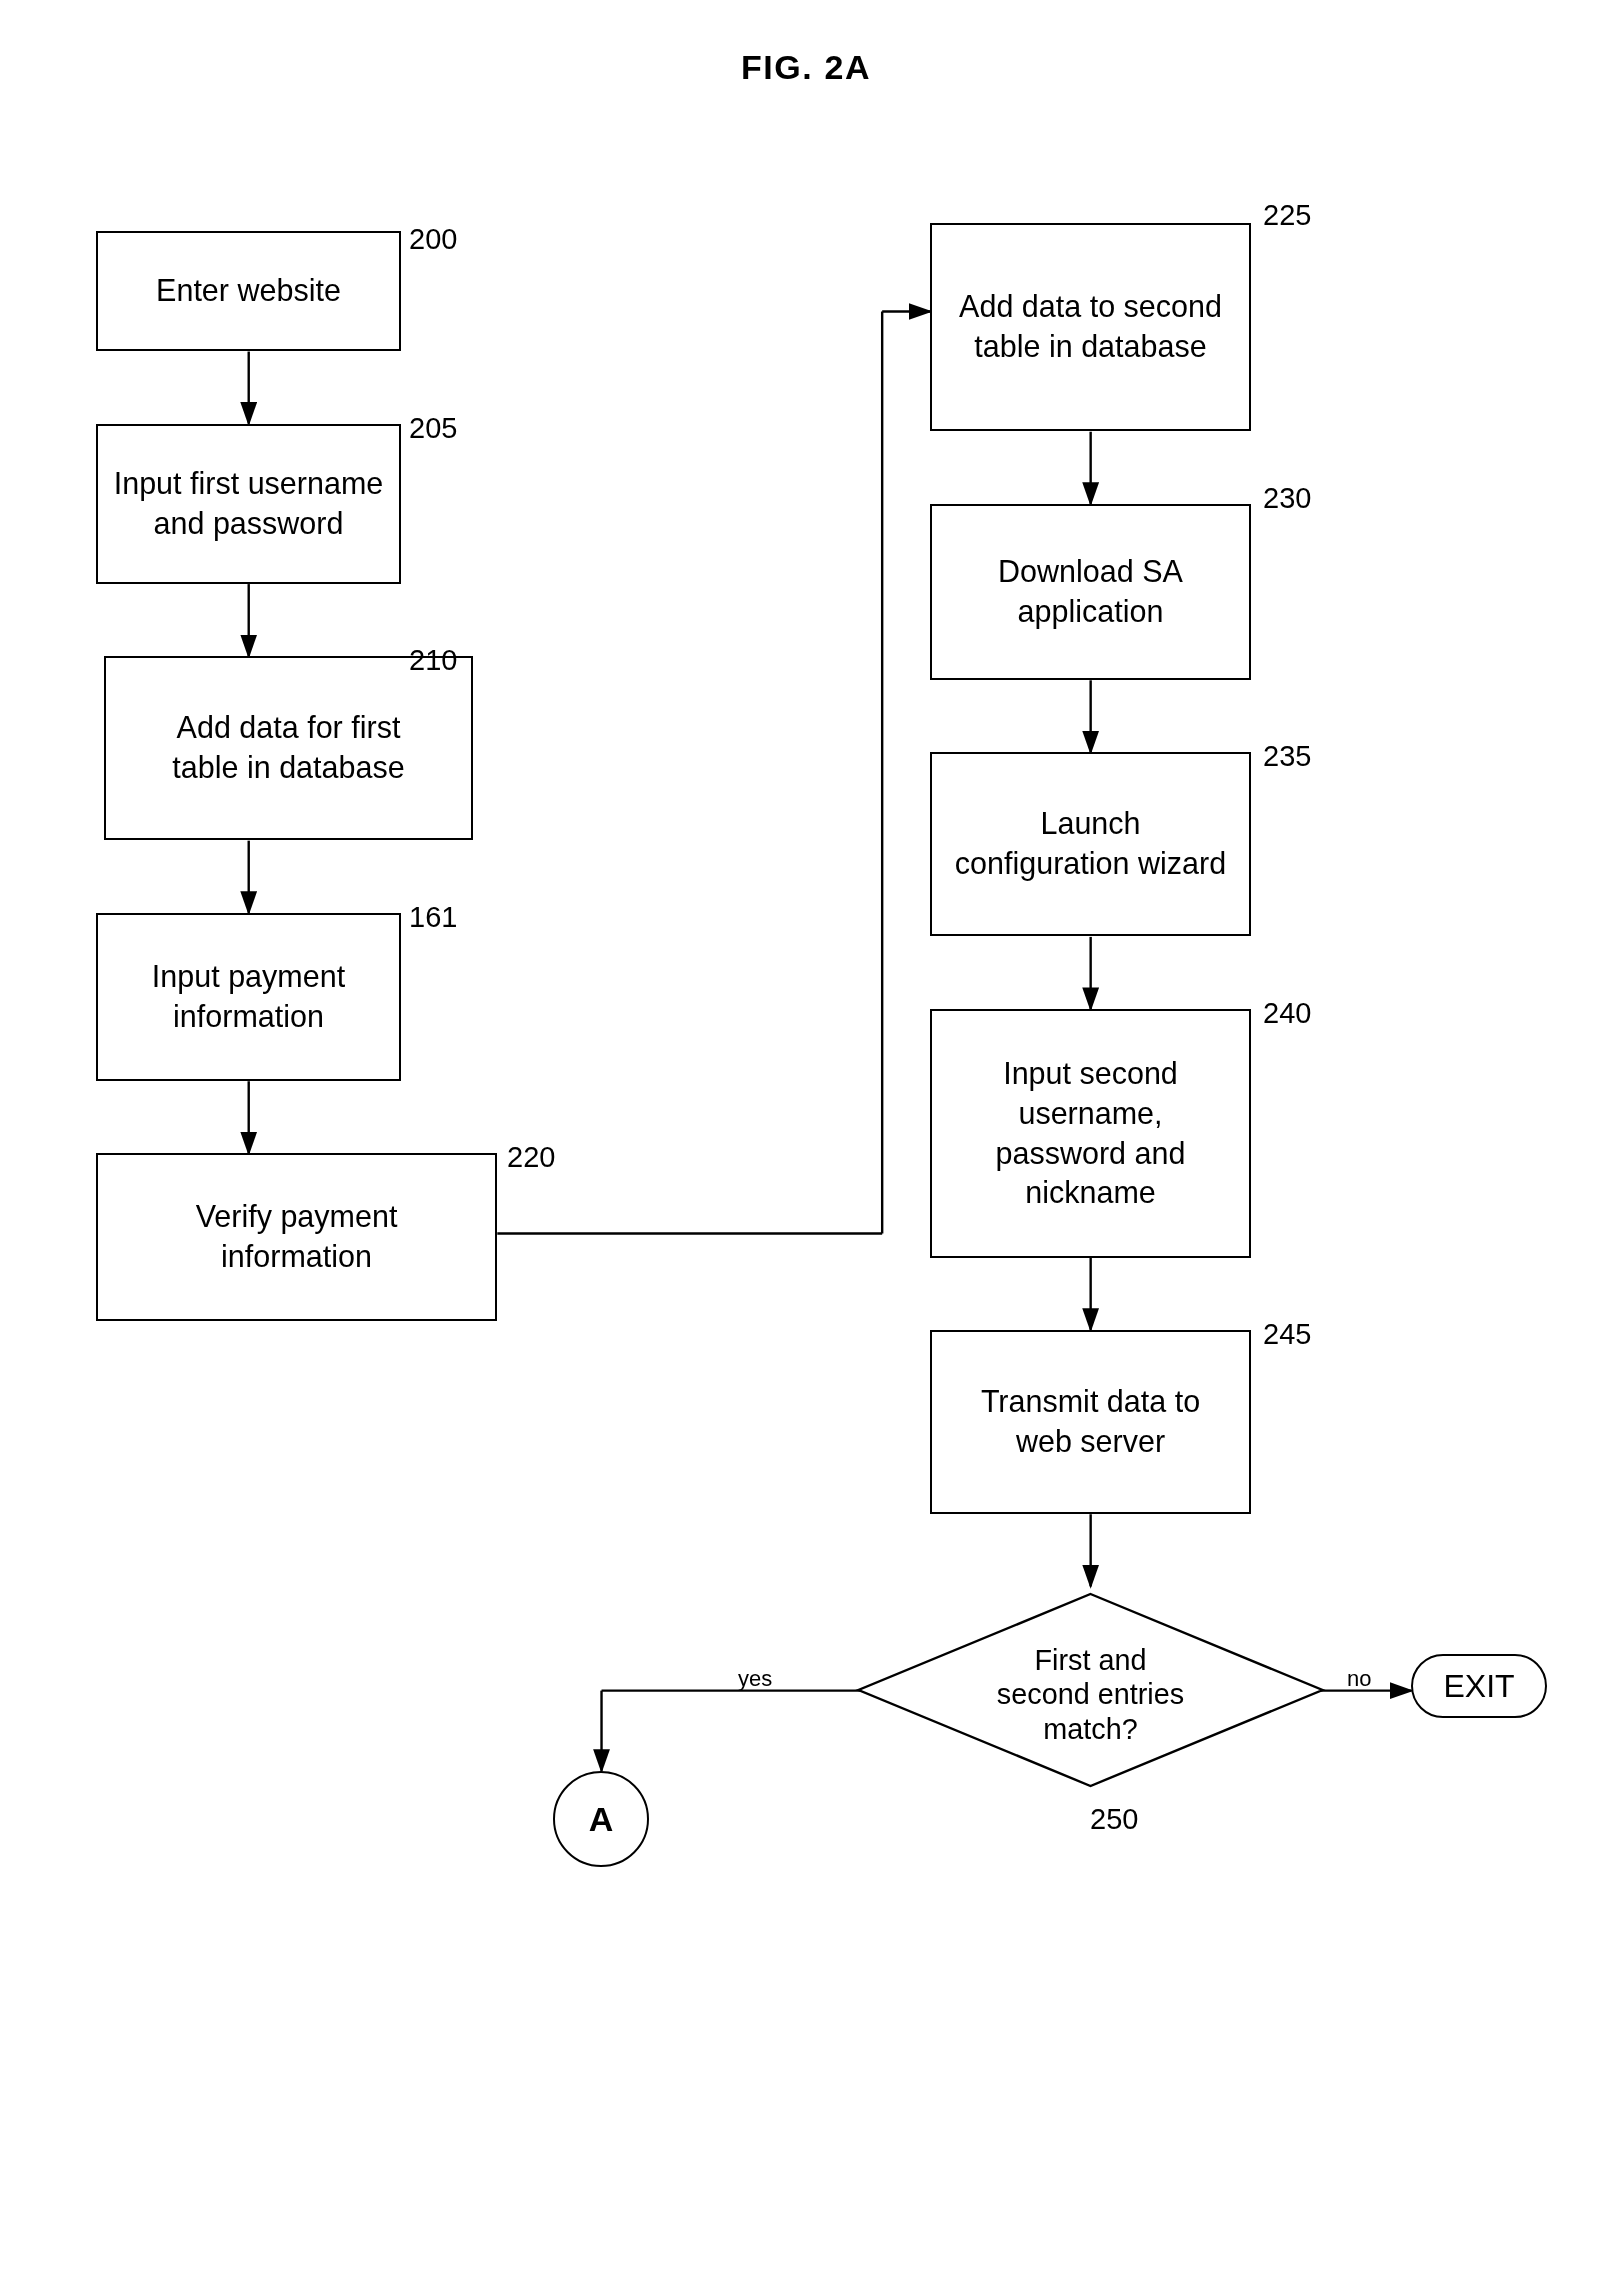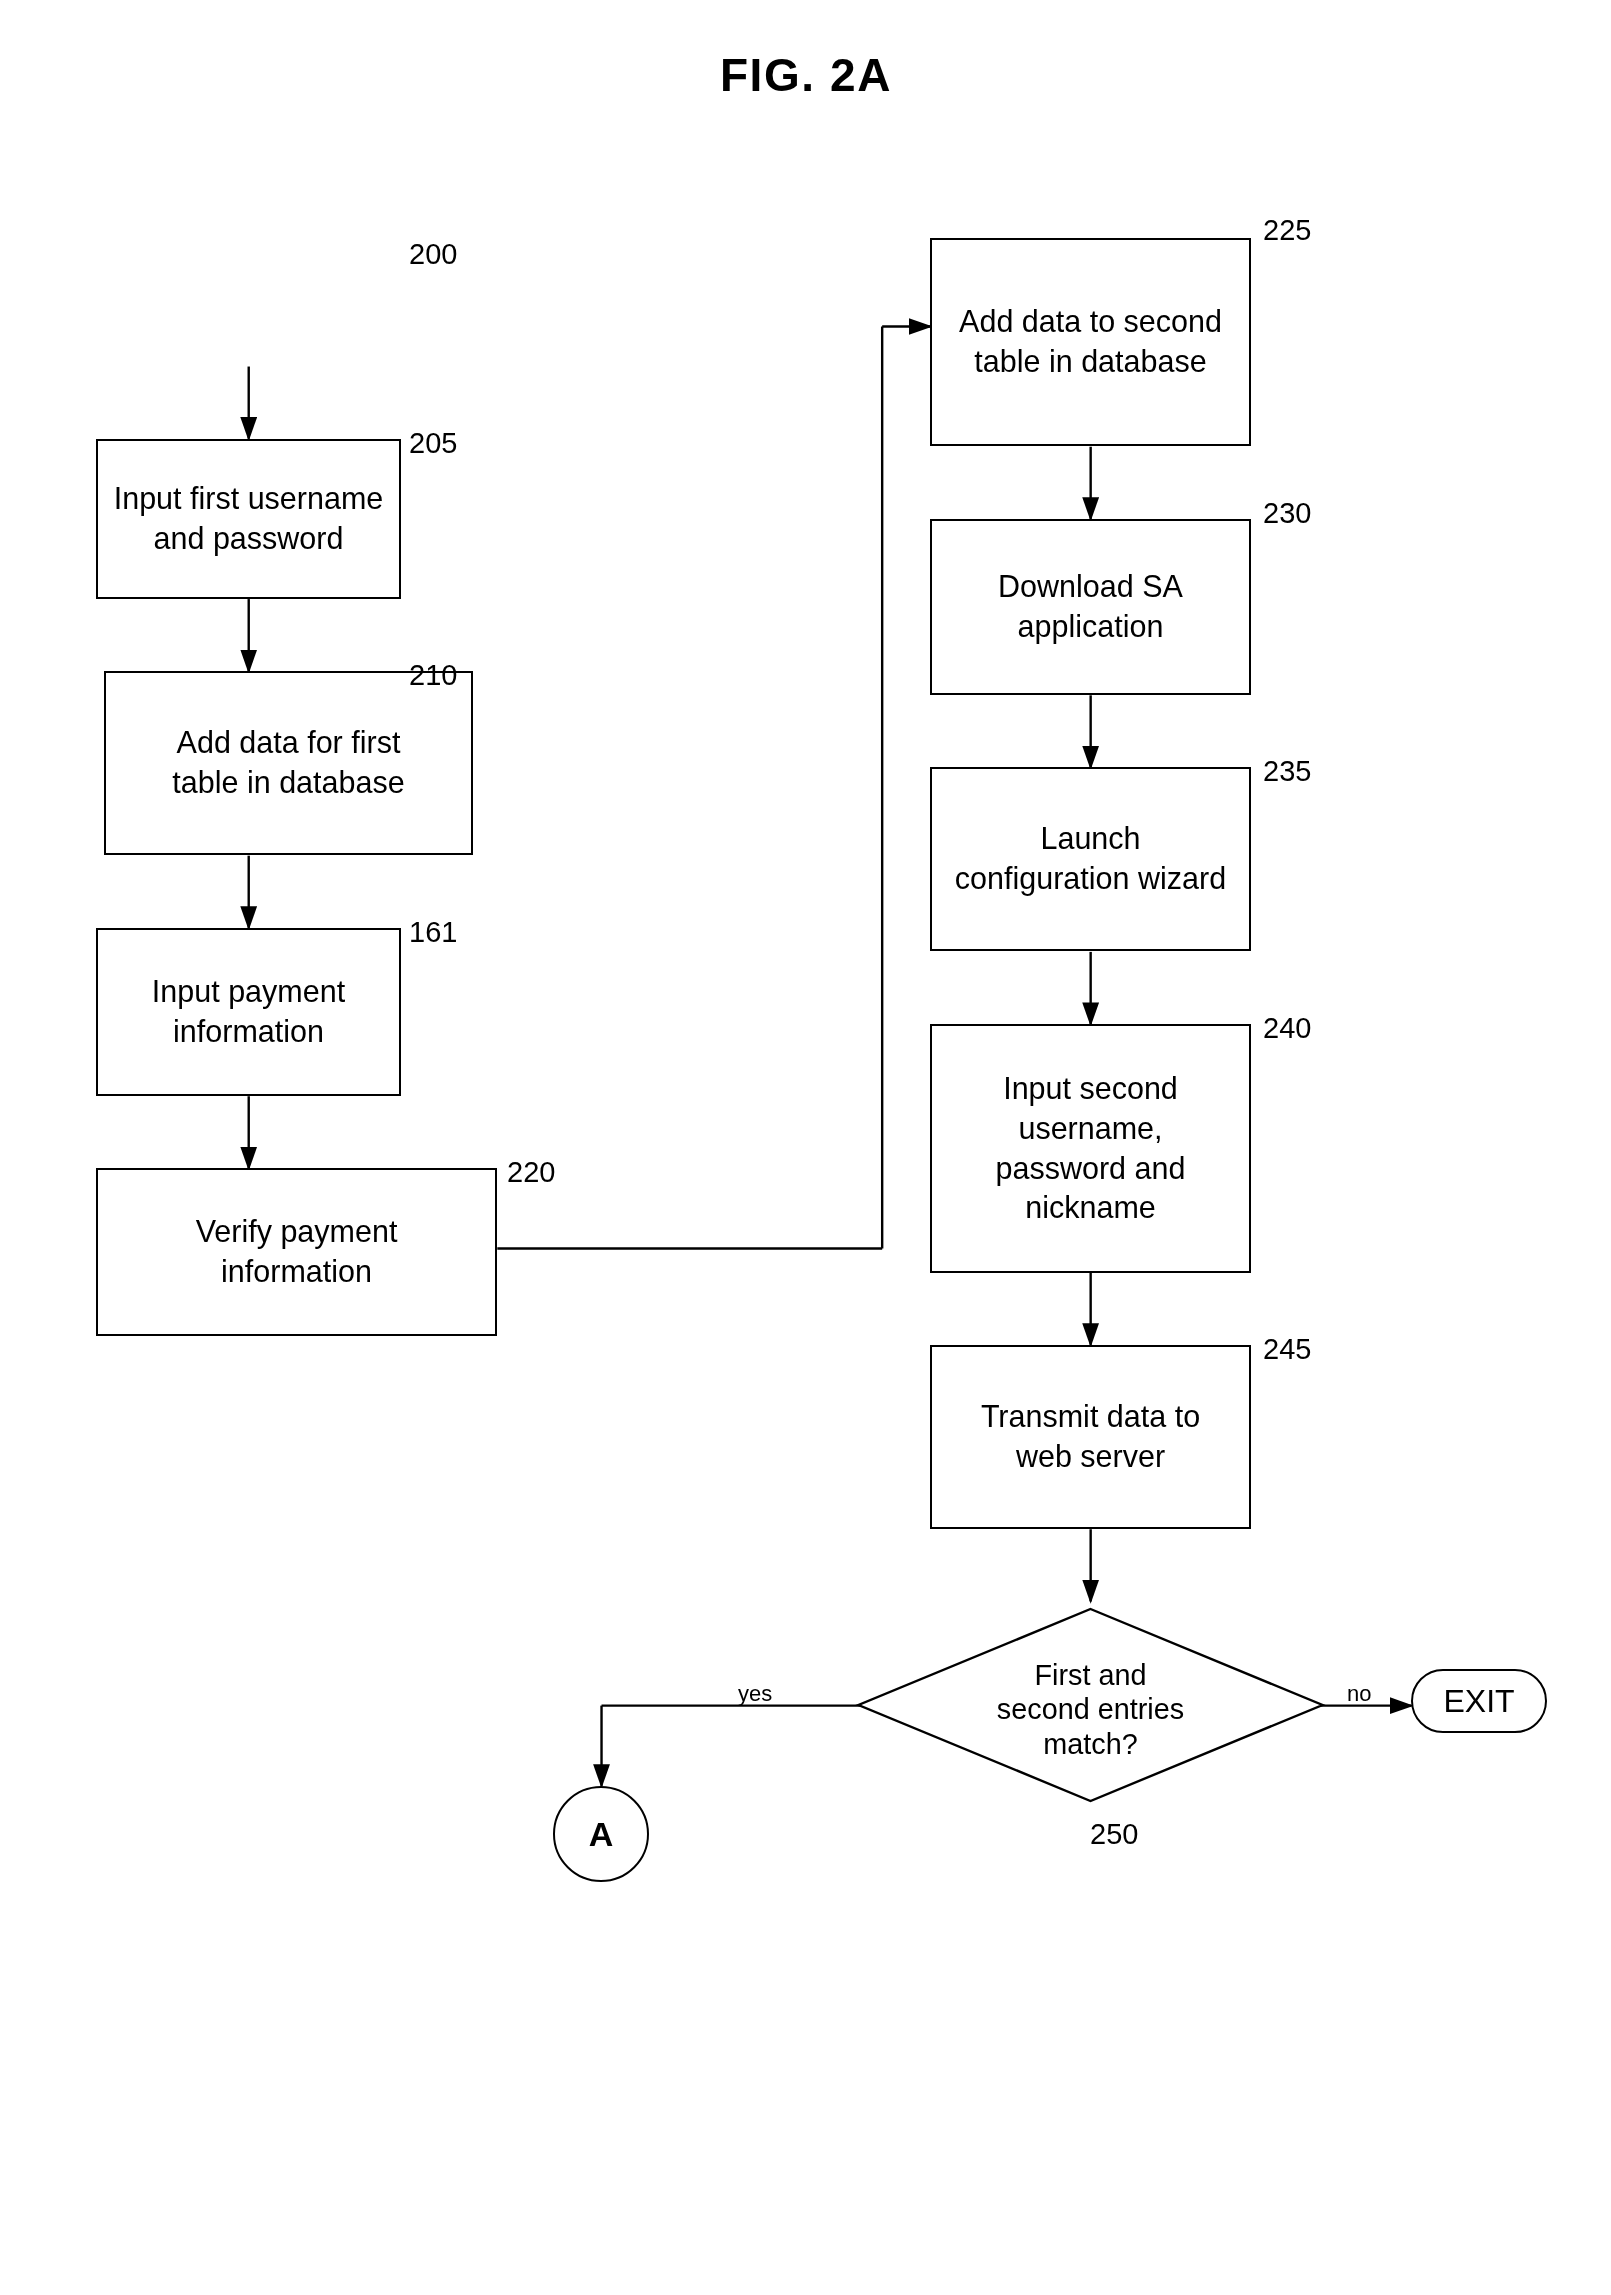--- a/index.html
+++ b/index.html
@@ -6,21 +6,21 @@
     body {
       background: #fff;
       font-family: Arial, sans-serif;
       width: 1612px;
       min-height: 2295px;
       position: relative;
     }
 
     .page-title {
       text-align: center;
-      font-size: 46px;
+      font-size: 34px;
       font-weight: bold;
       padding-top: 48px;
       padding-bottom: 32px;
       letter-spacing: 1.6px;
     }
 
     .diagram-container {
       position: relative;
       width: 1612px;
       height: 2165px;
@@ -131,20 +131,21 @@
 
     <line x1="1360" y1="1740" x2="1360" y2="1830" stroke="#000" stroke-width="3" marker-end="url(#arrowhead)"></line>
 
     <line x1="1200" y1="1960" x2="750" y2="1960" stroke="#000" stroke-width="3"></line>
     <line x1="750" y1="1960" x2="750" y2="2060" stroke="#000" stroke-width="3" marker-end="url(#arrowhead)"></line>
 
     <line x1="1520" y1="1960" x2="1760" y2="1960" stroke="#000" stroke-width="3" marker-end="url(#arrowhead)"></line>
 
   </svg>
 
+  <div class="flow-box flow-box-wide" style="left: 96px; top: 112px; width: 305px; height: 120px;">Enter website</div>
   <span class="ref-num" style="left: 409px; top: 104px;">200</span>
 
   <div class="flow-box flow-box-wide" style="left: 96px; top: 305px; width: 305px; height: 160px;">Input first username<br>and password</div>
   <span class="ref-num" style="left: 409px; top: 293px;">205</span>
 
   <div class="flow-box flow-box-wide" style="left: 104px; top: 537px; width: 369px; height: 184px;">Add data for first<br>table in database</div>
   <span class="ref-num" style="left: 409px; top: 525px;">210</span>
 
   <div class="flow-box flow-box-wide" style="left: 96px; top: 794px; width: 305px; height: 168px;">Input payment<br>information</div>
   <span class="ref-num" style="left: 409px; top: 782px;">161</span>

